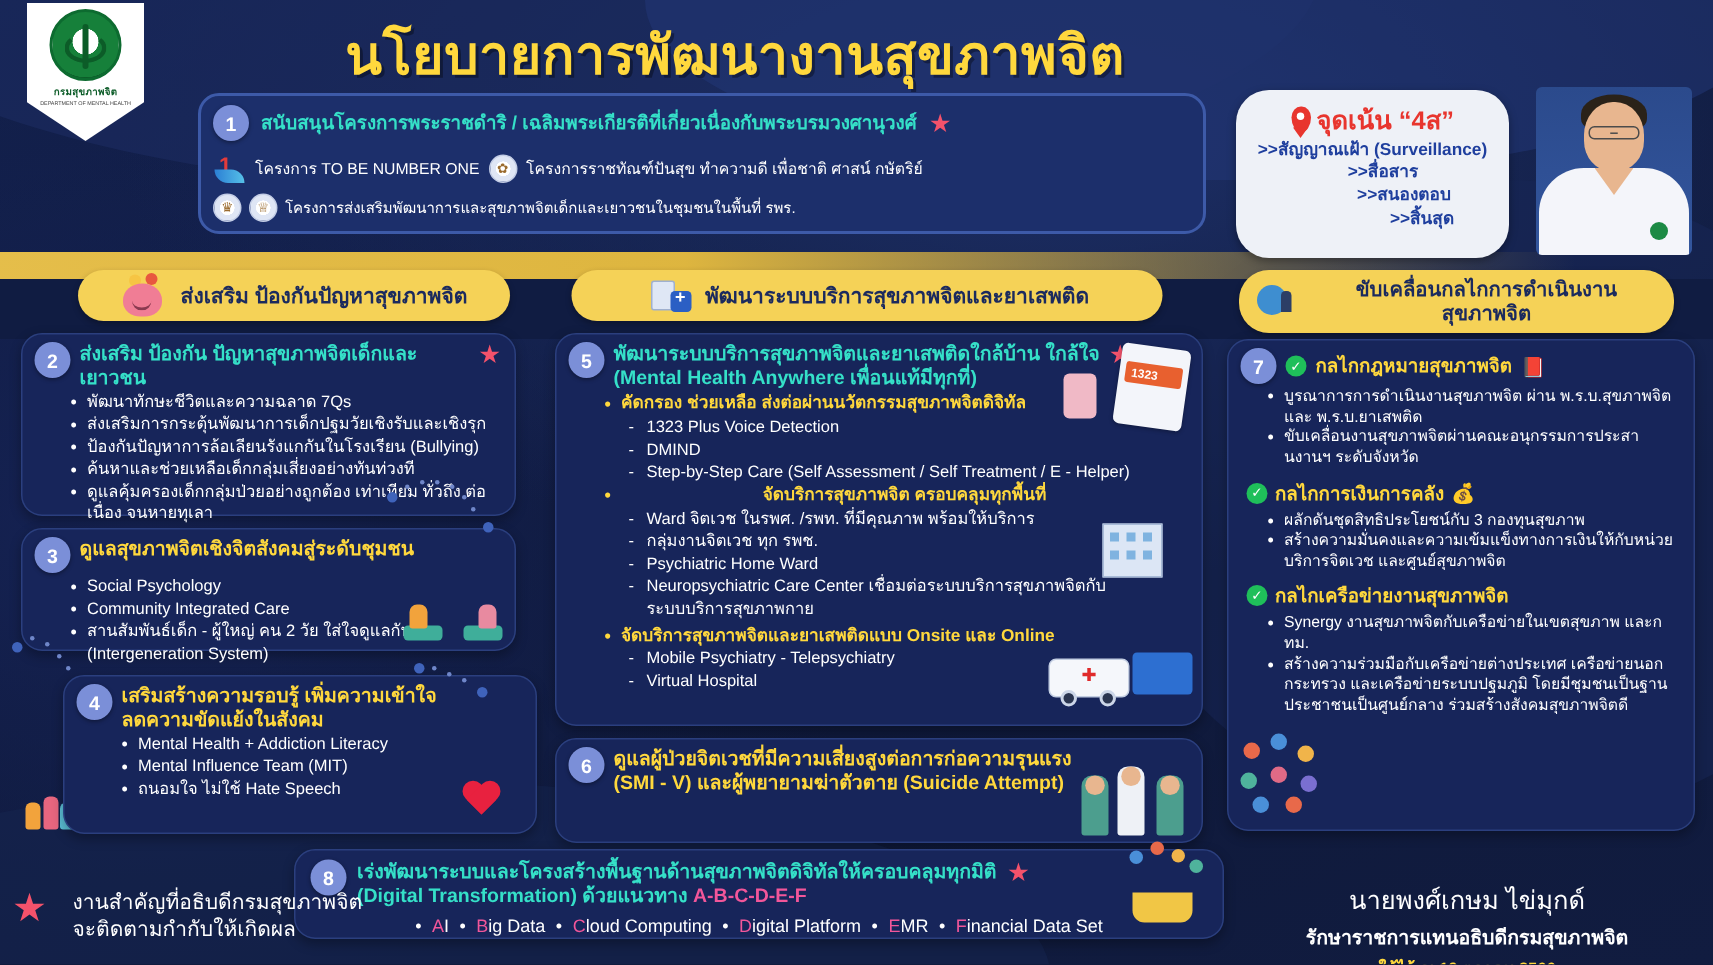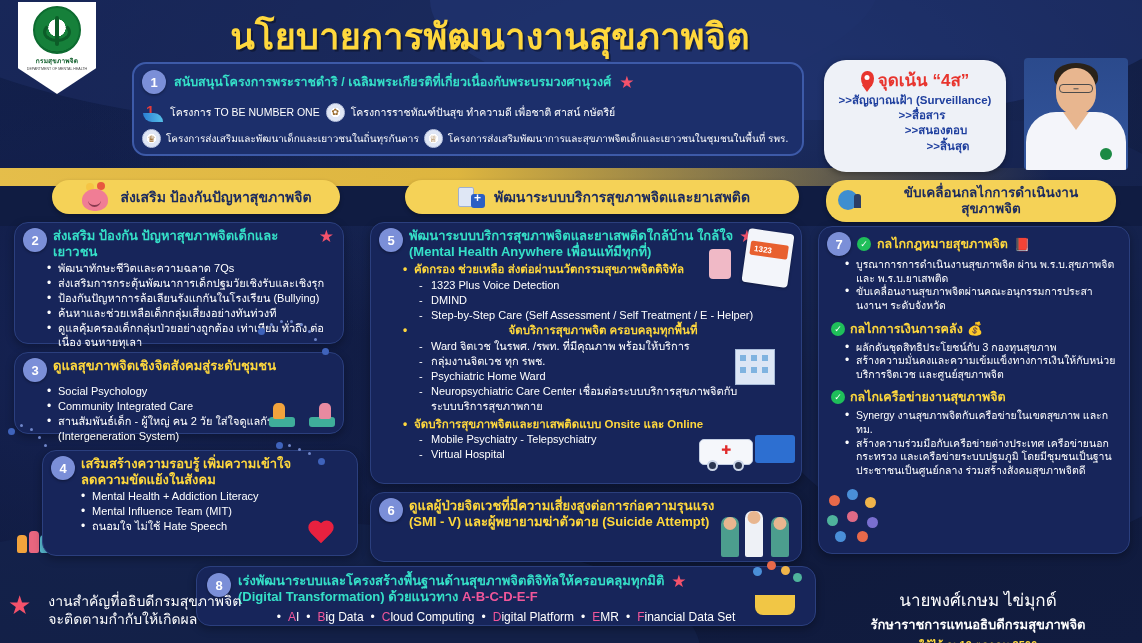--- a/index.html
+++ b/index.html
@@ -128,21 +128,21 @@
   .p-logo{position:absolute;right:16px;bottom:10px;width:12px;height:12px;border-radius:50%;background:#1c8a44;}
 
   
   .pill {
     position:absolute; background:#f5d257; border-radius:20px;
     display:flex; align-items:center; justify-content:center; gap:6px;
     color:#1b2a5e; font-weight:bold; box-shadow:0 2px 4px rgba(0,0,0,.3);
   }
   .pill .pic { width:34px;height:28px;flex:0 0 auto; position:relative;}
   .pill-1 { left:52px; top:180px; width:288px; height:34px; font-size:14px; }
-  .pill-2 { left:405px; top:180px; width:394px; height:34px; font-size:14px; }
+  .pill-2 { left:381px; top:180px; width:394px; height:34px; font-size:14px; }
   .pill-3 { left:826px; top:180px; width:290px; height:42px; font-size:13.5px; flex-direction:column; gap:0; line-height:1.15; padding-left:40px; }
   .brainface{position:absolute;left:2px;bottom:0;width:26px;height:22px;background:#f07d95;border-radius:50% 50% 45% 45%;}
   .brainface:after{content:"";position:absolute;left:6px;top:9px;width:13px;height:7px;border-bottom:2px solid #8a3a50;border-radius:0 0 12px 12px;}
   .kidsdot{position:absolute;left:6px;top:0;width:8px;height:8px;border-radius:50%;background:#f6c544;}
   .kidsdot2{position:absolute;left:17px;top:-1px;width:8px;height:8px;border-radius:50%;background:#e8583f;}
   .medkit{position:absolute;left:4px;top:4px;width:16px;height:20px;background:#dfe7f5;border-radius:2px;border:1px solid #9fb0cf;}
   .medcross{position:absolute;left:17px;top:11px;width:14px;height:14px;background:#2b5fc4;border-radius:3px;}
   .medcross:after{content:"+";position:absolute;left:3px;top:-3px;color:#fff;font-size:12px;font-weight:bold;}
   .globe{position:absolute;left:4px;top:3px;width:20px;height:20px;border-radius:50%;background:#3e8ed0;}
   .ppl{position:absolute;left:20px;top:7px;width:7px;height:14px;background:#2c3e66;border-radius:3px 3px 0 0;}
@@ -277,21 +277,20 @@
       <div class="ic-tbn">
           <span class="one">1</span>
           <span class="swish"></span>
         </div>
       <span>โครงการ TO BE NUMBER ONE</span>
       <div class="mini-ic">✿</div>
       <span>โครงการราชทัณฑ์ปันสุข ทำความดี เพื่อชาติ ศาสน์ กษัตริย์</span>
     </div>
     <div class="royal-row2">
       <div class="mini-ic">♛</div>
-      <span>โครงการส่งเสริมและพัฒนาเด็กและเยาวชนในถิ่นทุรกันดาร</span>
       <div class="mini-ic">♕</div>
       <span>โครงการส่งเสริมพัฒนาการและสุขภาพจิตเด็กและเยาวชนในชุมชนในพื้นที่ รพร.</span>
     </div>
   </div>
 
   <div class="fours">
     <div class="fours-head">
       <span class="pin"></span>
       <span class="fours-title">จุดเน้น “4ส”</span>
     </div>

